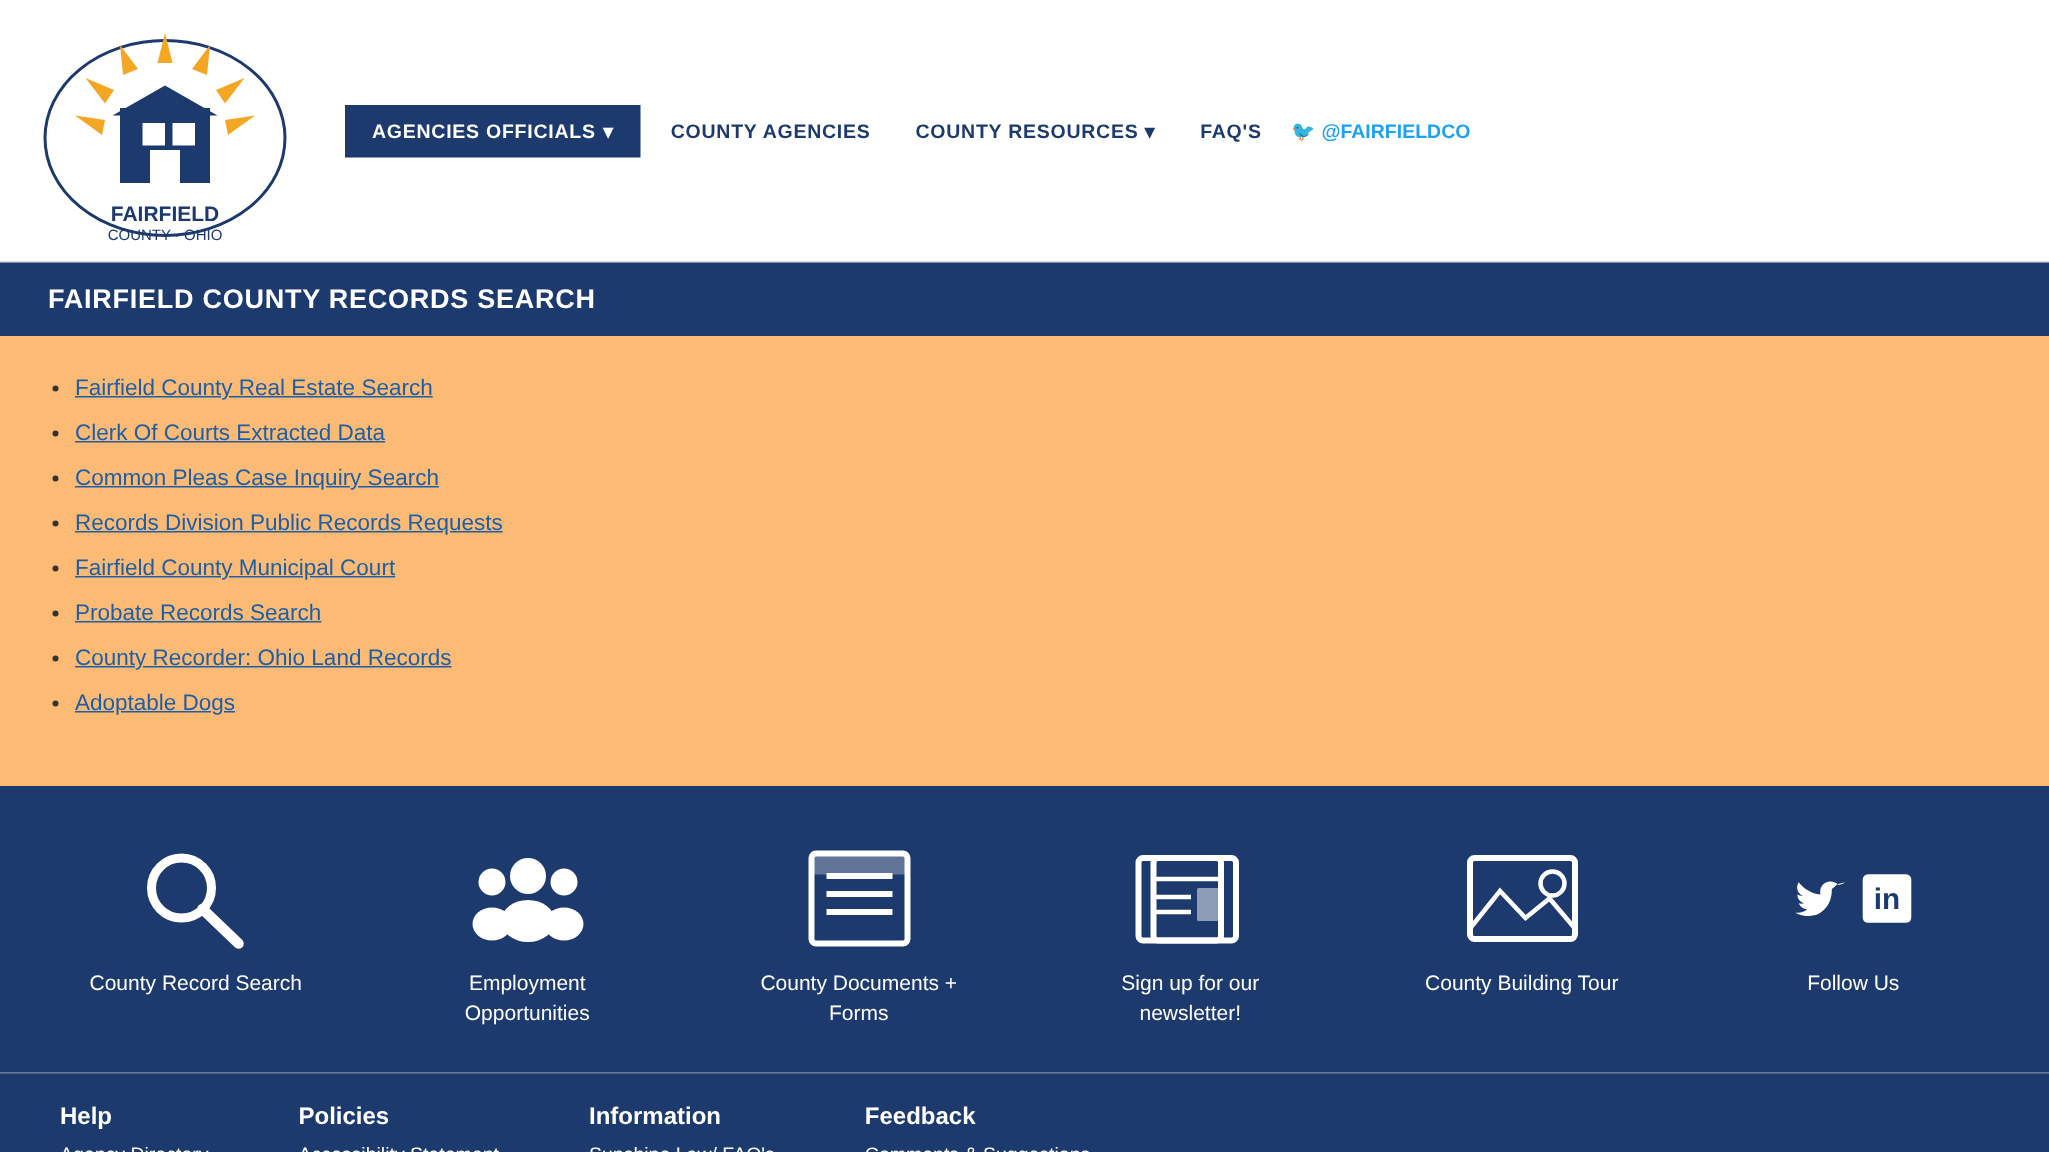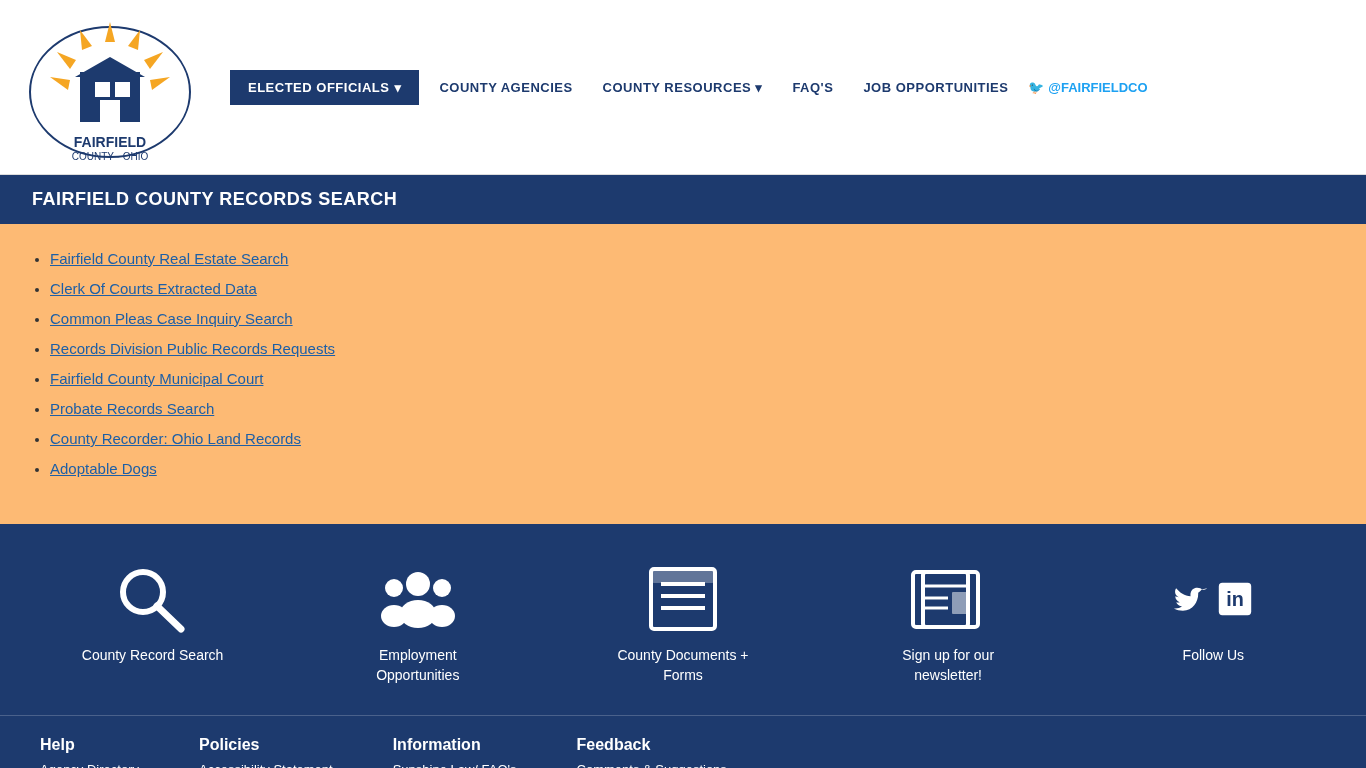--- a/index.html
+++ b/index.html
@@ -164,30 +164,29 @@
       <rect x="80" y="88" width="20" height="22" fill="#fff"></rect>
 
       <polygon points="90,45 55,65 125,65" fill="#1d3a6e"></polygon>
 
       <text x="90" y="135" text-anchor="middle" fill="#1d3a6e" font-size="14" font-weight="bold" font-family="Arial">FAIRFIELD</text>
       <text x="90" y="148" text-anchor="middle" fill="#1d3a6e" font-size="10" font-family="Arial">COUNTY · OHIO</text>
     </svg>
   </div>
   <nav>
     <button class="nav-btn">
-      <span>ELECTED OFFICIALS</span>
+      <span>AGENCIES OFFICIALS</span>
       <span>▾</span>
     </button>
     <a href="#" class="nav-link">COUNTY AGENCIES</a>
     <a href="#" class="nav-link">
       <span>COUNTY RESOURCES</span>
       <span>▾</span>
     </a>
     <a href="#" class="nav-link">FAQ'S</a>
-    <a href="#" class="nav-link">JOB OPPORTUNITIES</a>
     <a href="#" class="twitter-link">
       <span>🐦 </span>
       <span>@FAIRFIELDCO</span>
     </a>
   </nav>
 </header>
 
 <div class="page-title-bar">
   <span>FAIRFIELD COUNTY RECORDS SEARCH</span>
 </div>
@@ -271,20 +270,32 @@
           <rect x="15" y="8" width="55" height="55" rx="3" fill="none" stroke="#fff" stroke-width="4"></rect>
           <line x1="14" y1="22" x2="58" y2="22" stroke="#fff" stroke-width="3"></line>
           <line x1="14" y1="34" x2="40" y2="34" stroke="#fff" stroke-width="3"></line>
           <line x1="14" y1="44" x2="40" y2="44" stroke="#fff" stroke-width="3"></line>
           <rect x="44" y="28" width="18" height="22" rx="1" fill="#fff" opacity="0.5"></rect>
         </svg>
       </div>
       <span class="label">Sign up for our newsletter!</span>
     </div>
 
+    <div class="footer-icon-item">
+      <div class="icon-svg">
+        <svg viewBox="0 0 80 70" width="80" height="70" xmlns="http://www.w3.org/2000/svg">
+          <rect x="5" y="8" width="70" height="54" rx="3" fill="none" stroke="#fff" stroke-width="4"></rect>
+
+          <polyline points="5,55 25,30 42,48 58,35 75,55" fill="none" stroke="#fff" stroke-width="3"></polyline>
+
+          <circle cx="60" cy="25" r="8" fill="none" stroke="#fff" stroke-width="3"></circle>
+        </svg>
+      </div>
+      <span class="label">County Building Tour</span>
+    </div>
 
     <div class="footer-icon-item">
       <div class="icon-svg" style="display:flex; gap:8px; align-items:center;">
 
         <svg viewBox="0 0 40 40" width="40" height="40" xmlns="http://www.w3.org/2000/svg">
           <path d="M38,8 C36.5,9 34.8,9.8 33,10 C31.2,8 28.5,7 25.5,7.5 C22.5,8 20,10.5 19.5,13.5 C19.3,14.8 19.4,16 19.5,17 C13,16.5 7.5,13 3.5,8 C2.5,9.5 2,11.5 2.5,13.5 C3,15.5 4.5,17 6.5,18 C5,18 3.5,17.5 2.5,17 C2.5,20 4.5,22.5 7.5,23.5 C6,24 4.5,23.8 3.5,23.5 C4.5,26 7,28 10,28 C8,29.5 5.5,30.5 2.5,30.5 C2,30.5 1.5,30.5 1,30.5 C4,32 7.5,33 11,33 C22,33 28,23 28,14.5 C28,14 28,13.5 28,13 C29.5,12 30.8,10.8 32,9.5 L38,8 Z" fill="#fff"></path>
         </svg>
 
         <svg viewBox="0 0 40 40" width="40" height="40" xmlns="http://www.w3.org/2000/svg">
           <rect x="2" y="2" width="36" height="36" rx="4" fill="#fff"></rect>

